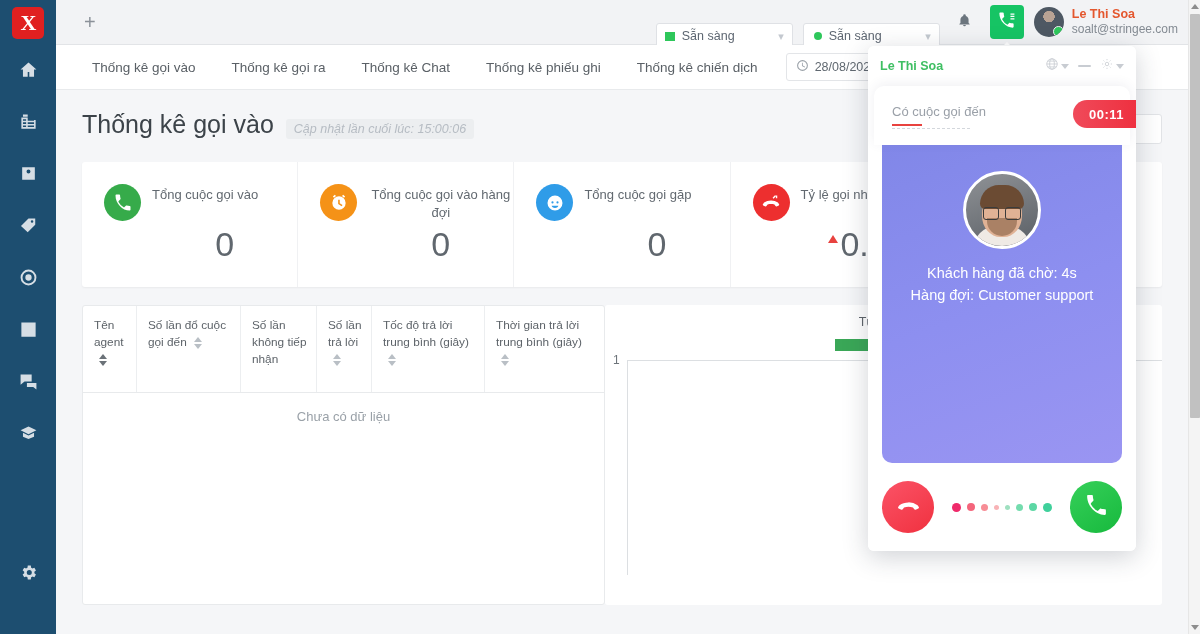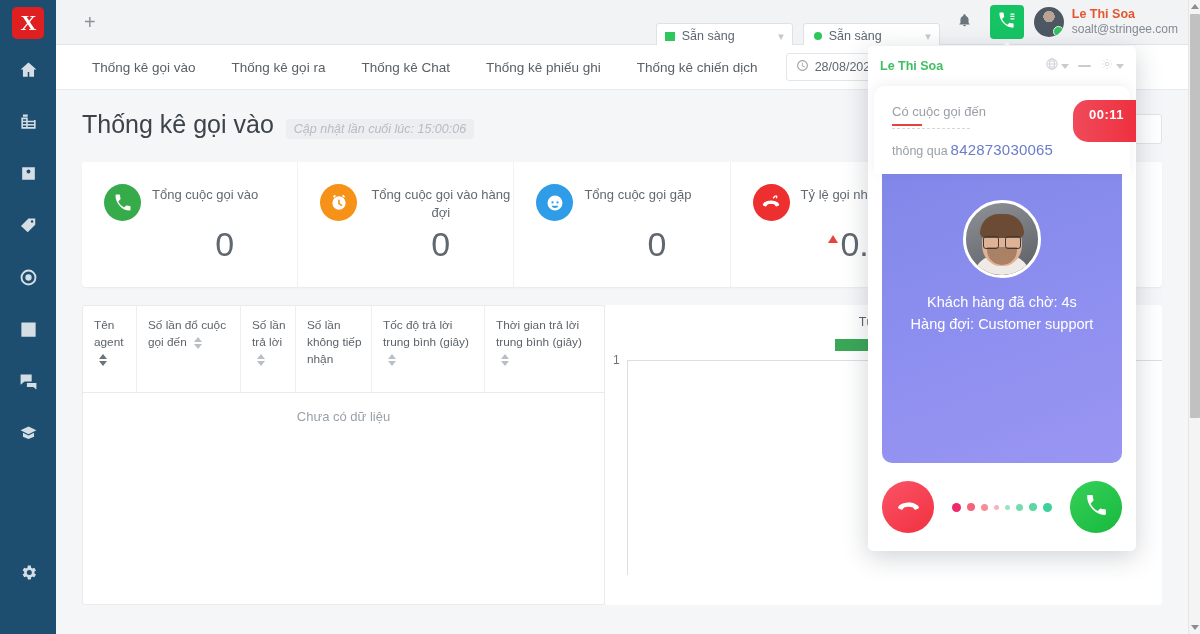--- a/index.html
+++ b/index.html
@@ -251,21 +251,21 @@
     padding: 18px 18px 16px 18px; position: relative; flex: none;
   }
   #ringing-label { font-size: 13px; color: #9aa0a8; }
   #ringing-underline {
     width: 30px; height: 2px; background: #e8423f; margin-top: 5px;
   }
   #timer {
     position: absolute; right: -14px; top: 14px;
     background: linear-gradient(90deg,#f04a5a,#ee2d3c);
     color: #fff; font-size: 13px; font-weight: bold;
-    padding: 7px 20px 20px 16px; border-radius: 15px 0 0 15px;
+    padding: 7px 20px 6px 16px; border-radius: 15px 0 0 15px;
     letter-spacing: .5px;
   }
   #caller-name {
     font-size: 26px; color: #41474e; margin-top: 16px; font-weight: normal;
   }
   #caller-dashes {
     border-bottom: 1.5px dashed #d3d7dc; width: 78px; margin-top: 2px;
   }
   #via-line { margin-top: 12px; font-size: 12.5px; color: #9aa0a8; }
   #via-number { color: #6b7cc9; font-size: 15px; margin-left: 3px; letter-spacing: .2px; }
@@ -568,26 +568,26 @@
     <div id="tablecard">
       <div id="thead">
         <div class="th" style="width:54px">
           <span>Tên agent</span>
           <span class="sorter dark"><i class="up"></i><i class="dn"></i></span>
         </div>
         <div class="th" style="width:104px">
           <span>Số lần đổ cuộc gọi đến</span>
           <span class="sorter"><i class="up"></i><i class="dn"></i></span>
         </div>
+        <div class="th" style="width:76px">
+          <span>Số lần không tiếp nhận</span>
+        </div>
         <div class="th" style="width:55px">
           <span>Số lần trả lời</span>
           <span class="sorter"><i class="up"></i><i class="dn"></i></span>
-        </div>
-        <div class="th" style="width:76px">
-          <span>Số lần không tiếp nhận</span>
         </div>
         <div class="th" style="width:113px">
           <span>Tốc độ trả lời trung bình (giây)</span>
           <span class="sorter"><i class="up"></i><i class="dn"></i></span>
         </div>
         <div class="th" style="flex:1">
           <span>Thời gian trả lời trung bình (giây)</span>
           <span class="sorter"><i class="up"></i><i class="dn"></i></span>
         </div>
       </div>
@@ -637,23 +637,20 @@
         <span class="caret"></span>
       </span>
     </div>
   </div>
 
   <div id="popup-card">
     <div id="ringing-label">Có cuộc gọi đến</div>
     <div id="ringing-underline"></div>
     <div id="timer">00:11</div>
     <div id="caller-dashes"></div>
-    <div id="via-line">
-      <span>thông qua</span><span id="via-number">842873030065</span>
-    </div>
   </div>
 
   <div id="popup-purple">
     <div id="cust-avatar">
       <div class="face-body"></div>
       <div class="face-head"></div>
       <div class="face-beard"></div>
       <div class="face-hair"></div>
       <div class="face-glasses"></div>
     </div>

